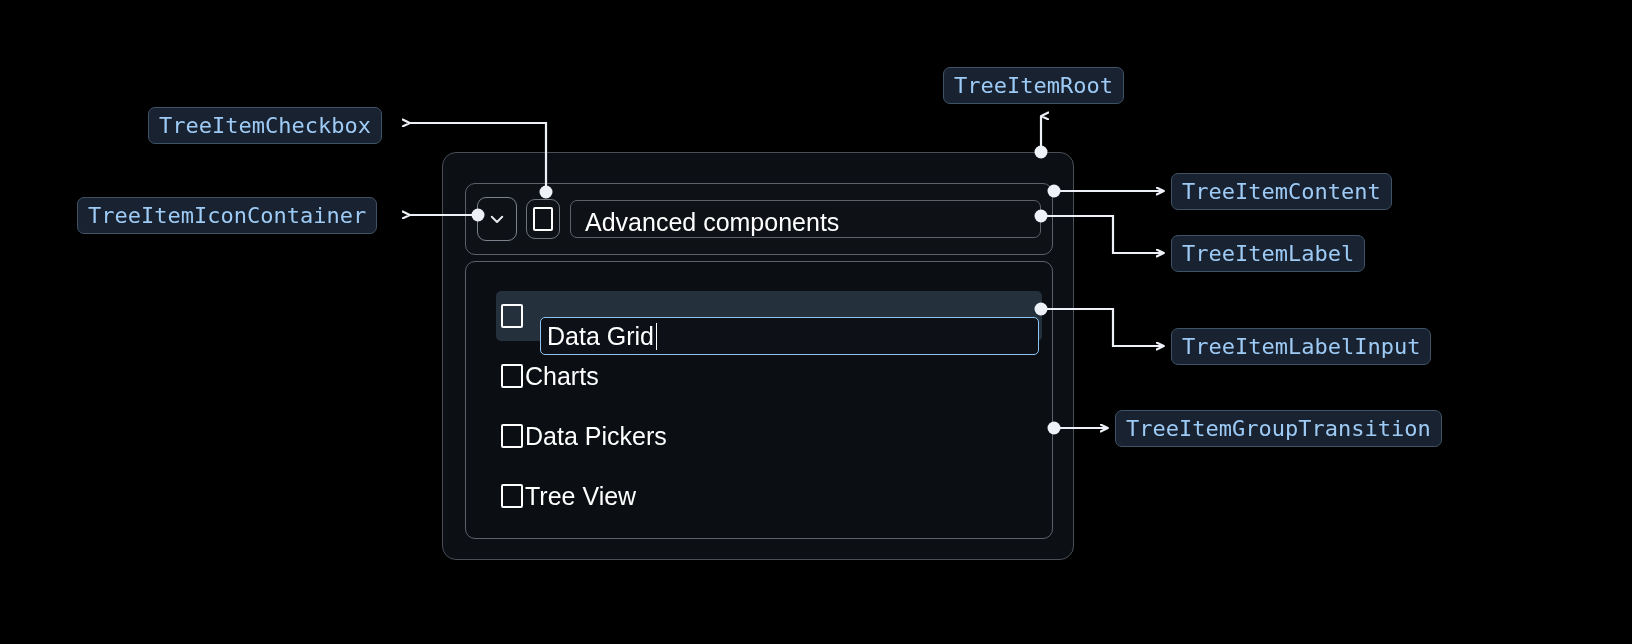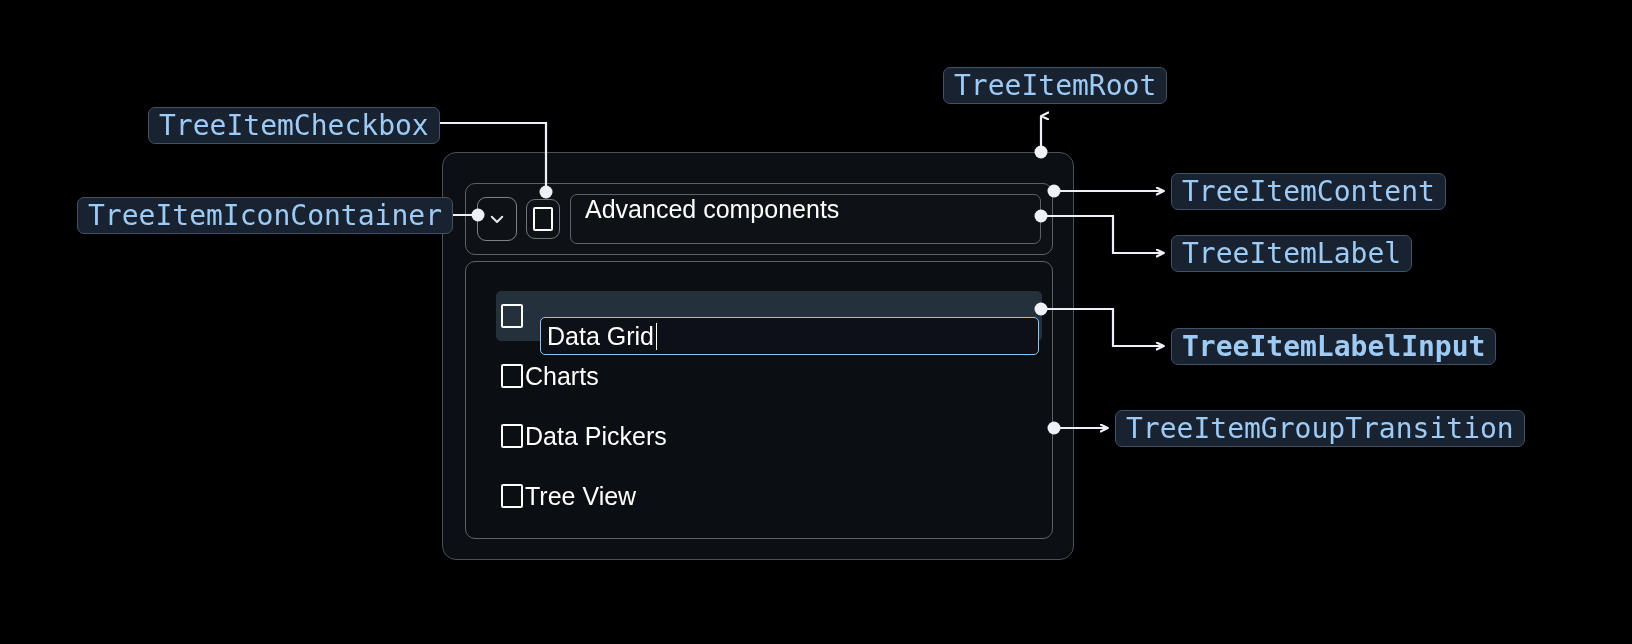--- a/index.html
+++ b/index.html
@@ -36,21 +36,21 @@
     position: absolute;
     box-sizing: border-box;
     display: flex;
     align-items: center;
     justify-content: center;
     background: #182230;
     border: 1px solid #3f5266;
     border-radius: 7px;
     color: #9ecbf5;
     font-family: "DejaVu Sans Mono", monospace;
-    font-size: 28px;
+    font-size: 22px;
     letter-spacing: 0px;
     line-height: 1;
     padding: 12px 10px;
     height: 37px;
     white-space: nowrap;
     z-index: 9;
   }
 
   
   #tree-root {
@@ -110,27 +110,27 @@
   }
   .cb-sq {
     width: 20px;
     height: 24px;
     box-sizing: border-box;
     border: 2.5px solid #ffffff;
     border-radius: 2px;
   }
   #tree-label {
     flex: 1 1 auto;
-    height: 50px;
+    height: 38px;
     box-sizing: border-box;
     margin-left: 10px;
     border: 1px solid #5d6269;
     border-radius: 7px;
     display: flex;
-    align-items: flex-start;
+    align-items: flex-end;
     padding-left: 14px;
     color: #ffffff;
     font-size: 25px;
   }
 
   #group-transition {
     position: absolute;
     left: 22px;
     top: 108px;
     width: 588px;
@@ -244,21 +244,21 @@
   <div class="chip" style="left:148px; top:107px;">TreeItemCheckbox</div>
 
   <div class="chip" style="left:77px; top:197px;">TreeItemIconContainer</div>
 
   <div class="chip" style="left:943px; top:67px;">TreeItemRoot</div>
 
   <div class="chip" style="left:1171px; top:235px;">TreeItemLabel</div>
 
   <div class="chip" style="left:1171px; top:173px;">TreeItemContent</div>
 
-  <div class="chip" style="left:1171px; top:328px;font-weight:bold;">TreeItemLabelInput</div>
+  <div class="chip" style="left:1171px; top:328px;">TreeItemLabelInput</div>
 
   <div class="chip" style="left:1115px; top:410px;">TreeItemGroupTransition</div>
 
   <div id="tree-root">
 
     <div id="tree-content">
 
       <div class="icon-container">
         <svg class="chev" viewBox="0 0 24 24">
           <path d="M5 9 L12 16 L19 9" fill="none" stroke="#e8eaed" stroke-width="2.6" stroke-linecap="round" stroke-linejoin="round"></path>

